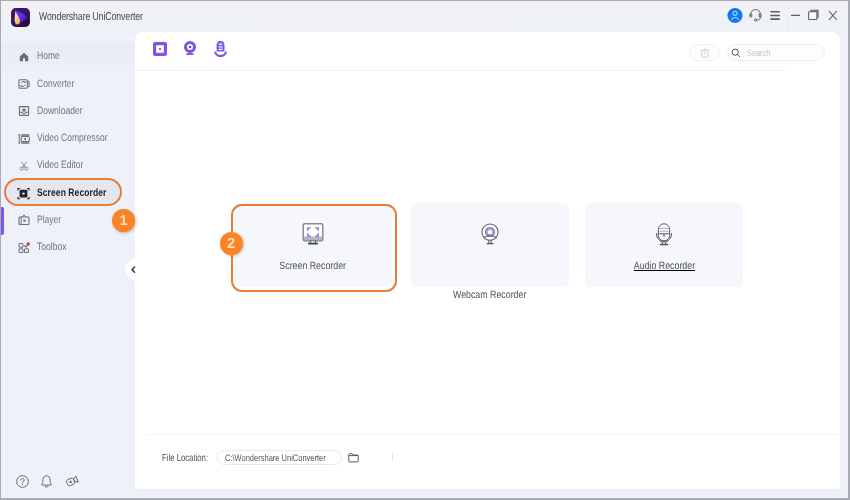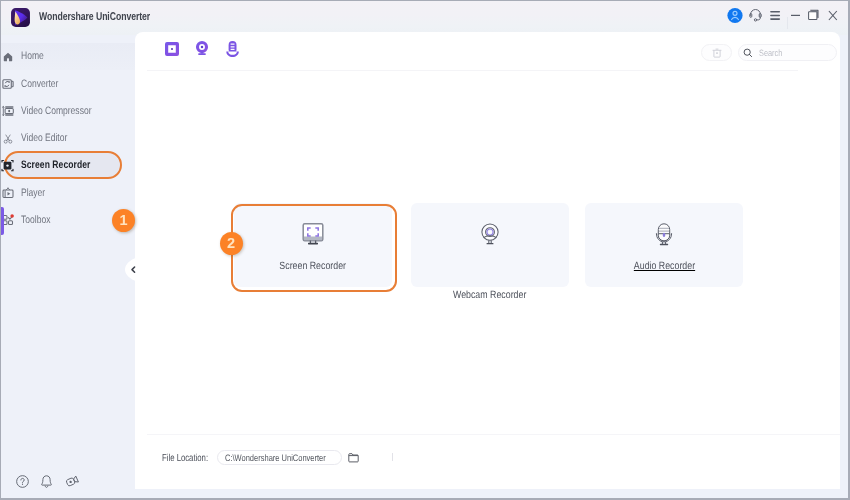--- a/index.html
+++ b/index.html
@@ -11,39 +11,38 @@
     position: absolute; left: 0; top: 0; width: 850px; height: 500px;
     background: #eef1f9; overflow: hidden;
     border-left: 1px solid #a7abb6; border-top: 1px solid #a7abb6;
     border-right: 2px solid #a7abb6; border-bottom: 2px solid #a7abb6;
   }
 
   
   #titlebar {
     position: absolute; left: 0px; top: 0px; width: 847px; height: 34px;
     background: linear-gradient(180deg,#f3f1f6 0%,#f2f1f6 40%,#eff2f6 75%,#edf1f5 100%);
-    font-weight: bold;
   }
   #logo { position: absolute; left: 9.2px; top: 5.6px; width: 21px; height: 21px; }
   #apptitle { position:absolute; left:38px; top:10px; font-size:11.3px; color:#40444e; letter-spacing:-0.1px; white-space:nowrap; display:inline-block; transform:scaleX(0.77); transform-origin:left center; }
   .tb-icon { position: absolute; cursor: pointer; }
   #tb-divider {
     position: absolute; left: 786px; top: 16px; width: 1px; height: 12px;
     background: #e4e7ed;
   }
 
   
   #sidebar {
     position: absolute; left: 0px; top: 34px; width: 135px; height: 464px;
     background: #eef1f9;
   }
   #nav-list { position:absolute; left:0; top:8px; width:135px; }
   .nav-item {
     position: relative; height: 27.3px; display: flex; align-items: center;
-    cursor: pointer; 
+    cursor: pointer; padding-left: 16.0px;
   }
   .nav-item .ico {
     width: 13px; height: 13px; display: flex; align-items: center;
     justify-content: center; flex: 0 0 13px;
   }
   .nav-item .lbl {
     margin-left: 6.5px; font-size: 10.8px; color: #70747f; white-space: nowrap;
     line-height: 1; display:inline-block; transform: scaleX(0.79); transform-origin: left center;
   }
   #nav-home { background: linear-gradient(180deg,#e9ecf5 0%,#eceff7 100%); }
@@ -69,21 +68,21 @@
   #sb-help { left: 15.2px; }
   #sb-bell { left: 39px; }
   #sb-comm { left: 64.5px; width:14px; height:13px; }
 
   
   #content {
     position: absolute; left: 134px; top: 31px; width: 705px; height: 457px;
     background: #ffffff; border-radius: 8px 8px 0 0; overflow: hidden;
   }
   #toolbar {
-    position: absolute; left: 12px; top: 0; width: 651px; height: 39px;
+    position: absolute; left: 0; top: 0; width: 651px; height: 39px;
     border-bottom: 1px solid #f4f4f7;
   }
   .mode-tab {
     position: absolute; top: 11px; width: 21px; height: 21px; cursor: pointer;
   }
   #btn-trash {
     position: absolute; left: 554px; top: 12px; width: 31px; height: 17px;
     border: 1px solid #f2f2f5; border-radius: 8.5px; background:#fdfdfe;
     display:flex; align-items:center; justify-content:center; cursor: pointer;
   }
@@ -230,20 +229,31 @@
      <path d="M6.9 6.8 A2.4 2.4 0 0 1 2.9 7.8" fill="none" stroke="#6a6e79" stroke-width="1.0"></path>
      <path d="M7.9 3.1 L7.5 5.0 L5.8 4.1 Z" fill="#6a6e79"></path>
      <path d="M2.3 8.9 L2.7 7.0 L4.4 7.9 Z" fill="#6a6e79"></path>
    </svg>
           </span>
           <span class="lbl">Converter</span>
         </div>
         <div class="nav-item">
           <span class="ico">
             <svg viewBox="0 0 12 12" width="12" height="12">
+     <path d="M1.4 2.3 C1.4 1.9 1.7 1.6 2.1 1.6 H9.9 C10.3 1.6 10.6 1.9 10.6 2.3 V9.7 C10.6 10.1 10.3 10.4 9.9 10.4 H2.1 C1.7 10.4 1.4 10.1 1.4 9.7 Z" fill="none" stroke="#6a6e79" stroke-width="1.1"></path>
+     <path d="M1.4 7.2 H3.8 C4.1 7.2 4.2 7.4 4.3 7.6 C4.6 8.2 5.2 8.5 6 8.5 C6.8 8.5 7.4 8.2 7.7 7.6 C7.8 7.4 7.9 7.2 8.2 7.2 H10.6" fill="none" stroke="#6a6e79" stroke-width="1.1" stroke-linejoin="round"></path>
+     <path d="M6 2.9 V6.0" stroke="#6a6e79" stroke-width="1.15" stroke-linecap="round"></path>
+     <path d="M4.3 4.6 L6 6.3 L7.7 4.6" fill="none" stroke="#6a6e79" stroke-width="1.15" stroke-linecap="round" stroke-linejoin="round"></path>
+   </svg>
+          </span>
+          <span class="lbl">Downloader</span>
+        </div>
+        <div class="nav-item">
+          <span class="ico">
+            <svg viewBox="0 0 12 12" width="12" height="12">
      <path d="M1.3 1.5 V10.5 M0.55 2.25 L1.3 1.5 L2.05 2.25 M0.55 9.75 L1.3 10.5 L2.05 9.75" fill="none" stroke="#6a6e79" stroke-width="0.9" stroke-linecap="round" stroke-linejoin="round"></path>
      <rect x="3.1" y="3.5" width="8.2" height="5.0" rx="1.1" fill="none" stroke="#6a6e79" stroke-width="1.05"></rect>
      <rect x="3.1" y="1.3" width="8.4" height="1.4" rx="0.6" fill="#6a6e79"></rect>
      <rect x="3.1" y="9.3" width="8.4" height="1.4" rx="0.6" fill="#6a6e79"></rect>
      <ellipse cx="7.2" cy="6.0" rx="1.0" ry="1.3" fill="#6a6e79"></ellipse>
    </svg>
           </span>
           <span class="lbl">Video Compressor</span>
         </div>
         <div class="nav-item">

